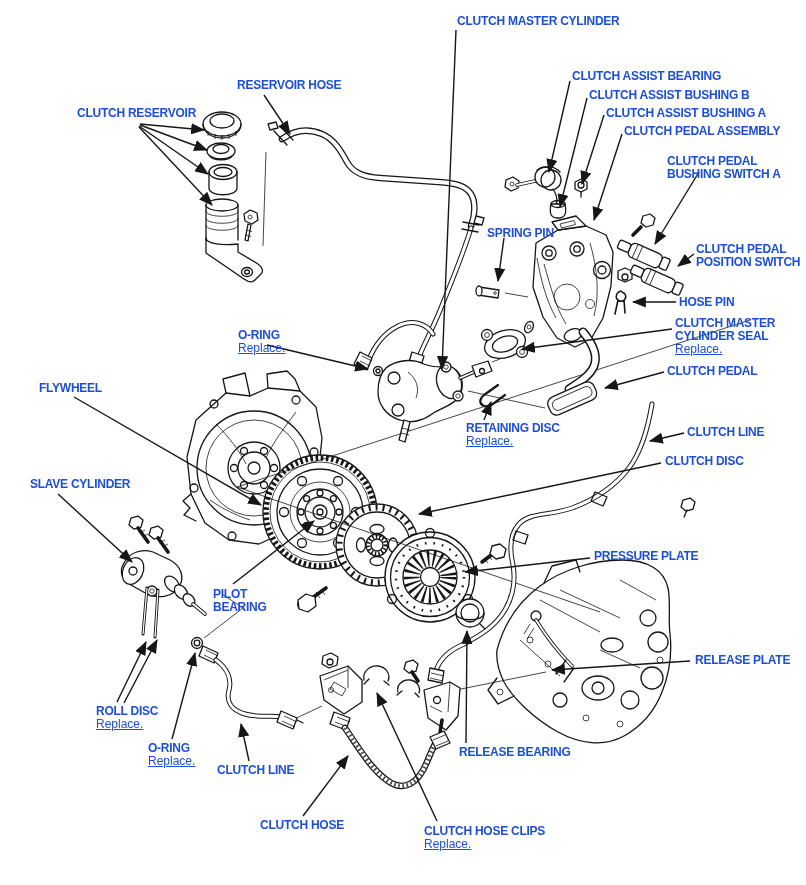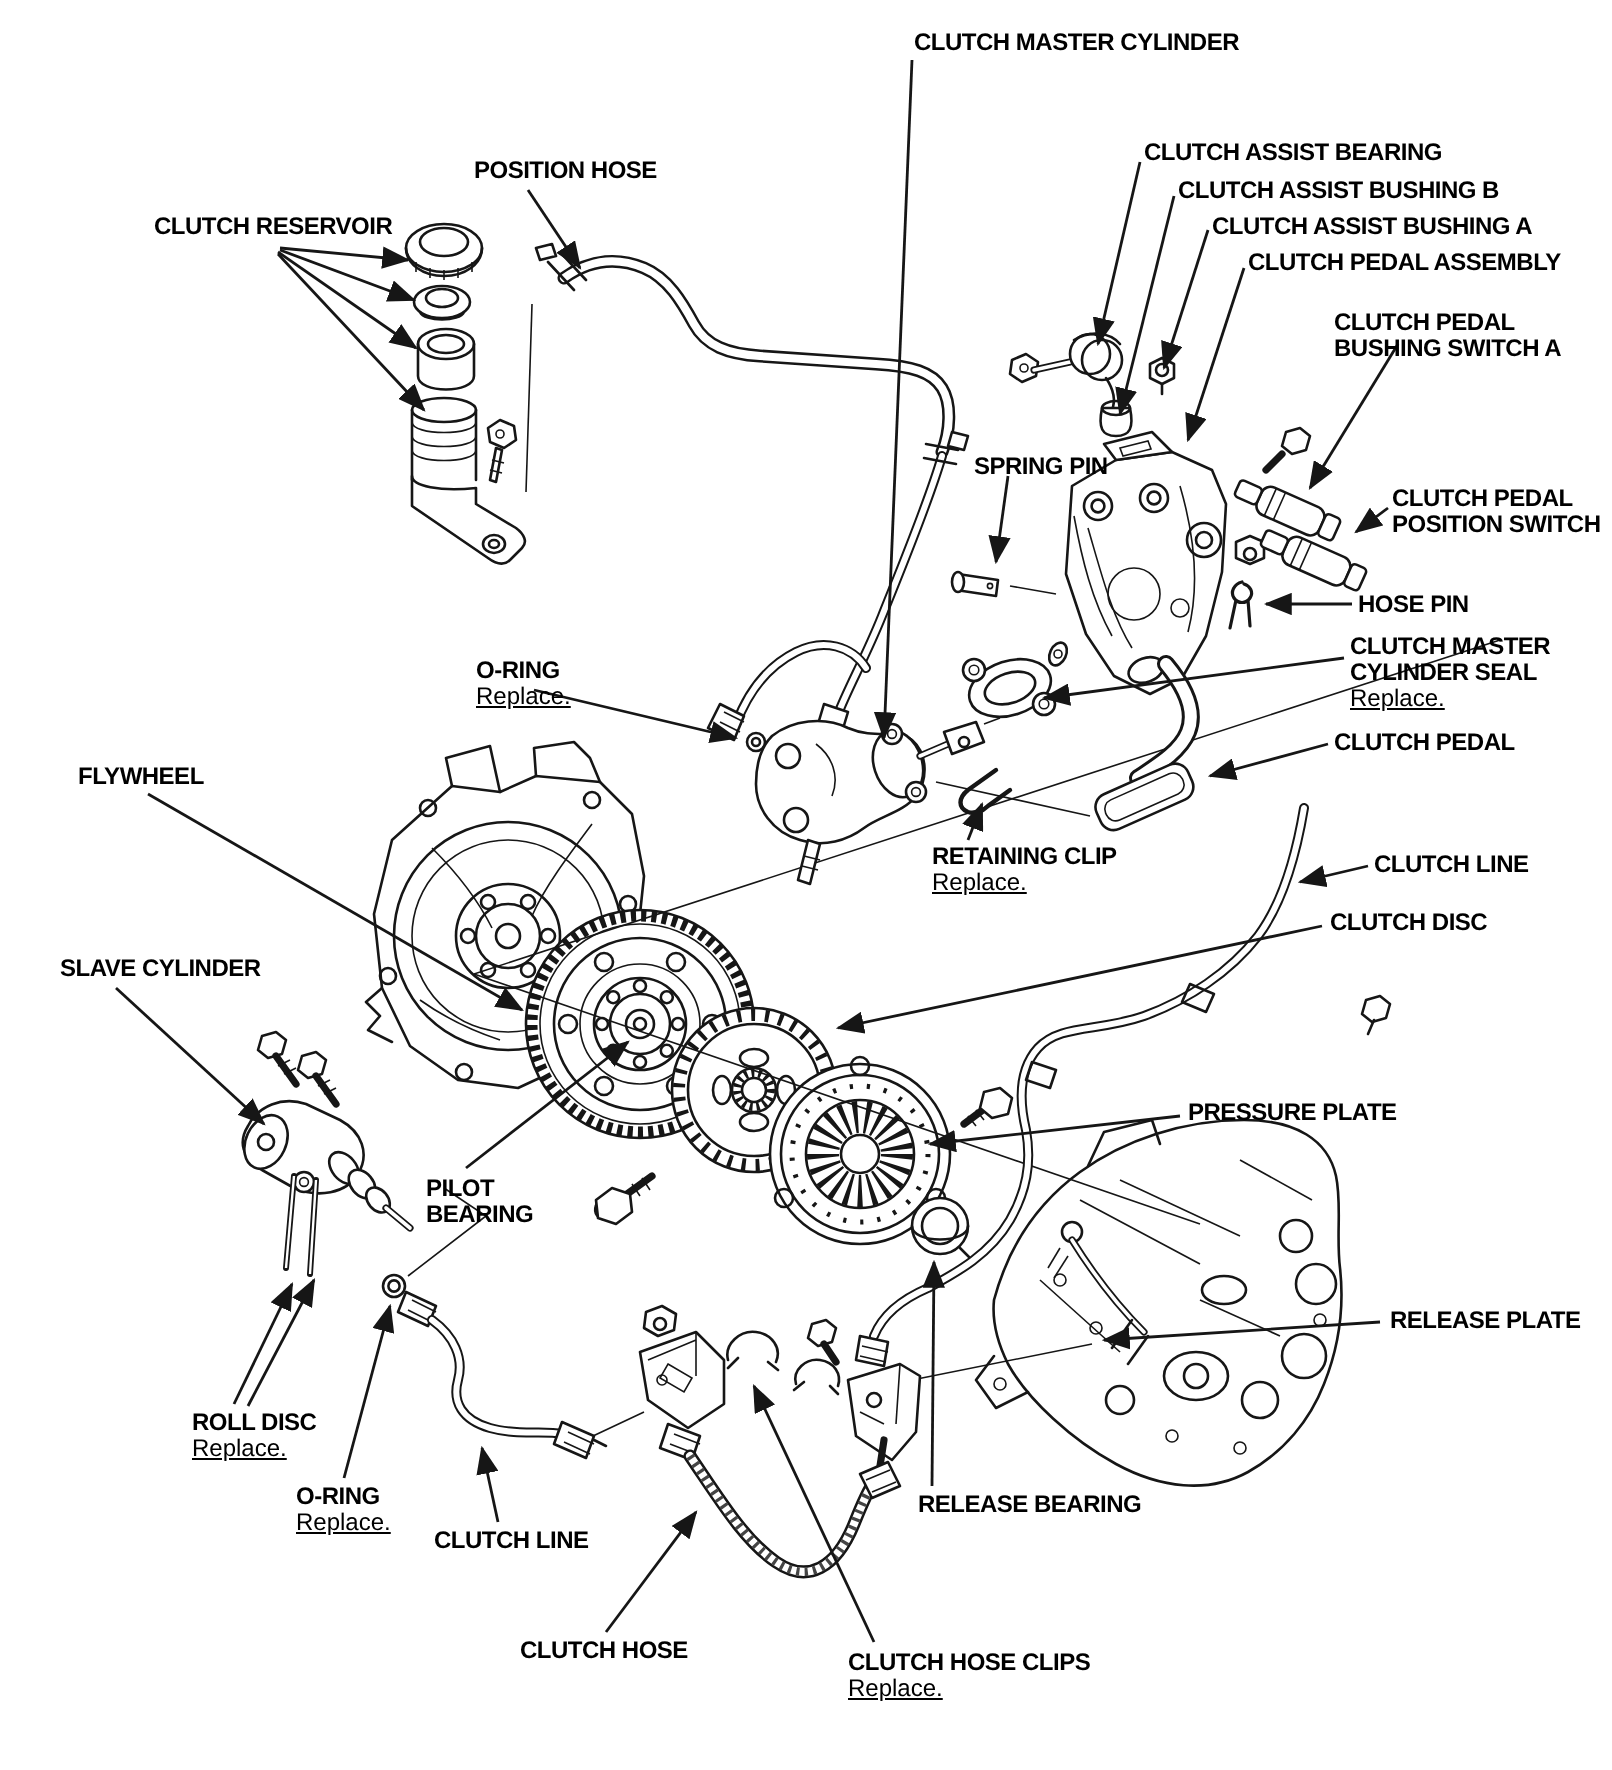--- a/index.html
+++ b/index.html
@@ -1,19 +1,19 @@
 <!DOCTYPE html>
 <html><head>
 <meta charset="utf-8">
 <style>
   html,body{margin:0;padding:0;background:#ffffff;}
   .stage{position:relative;width:806px;height:885px;background:#ffffff;overflow:hidden;
          font-family:"Liberation Sans",sans-serif;}
   .art{position:absolute;left:0;top:0;}
-  .lbl{position:absolute;color:#000000;font-weight:700;font-size:12px;line-height:13px;
+  .lbl{position:absolute;color:#1d4ed8;font-weight:700;font-size:12px;line-height:13px;
        letter-spacing:-0.25px;white-space:nowrap;}
   .lbl .l{display:block;}
   .lbl .sub{display:block;font-weight:400;letter-spacing:0;text-decoration:underline;}
   
   .ln{fill:none;stroke:#161616;stroke-width:1.3;stroke-linejoin:round;stroke-linecap:round;}
   .fw{fill:#ffffff;stroke:#161616;stroke-width:1.3;stroke-linejoin:round;}
   .thin{fill:none;stroke:#161616;stroke-width:0.8;}
   .ldr{fill:none;stroke:#161616;stroke-width:1.4;}
   .tubeB{fill:none;stroke:#161616;stroke-width:6.5;stroke-linecap:round;}
   .tubeW{fill:none;stroke:#ffffff;stroke-width:4;stroke-linecap:round;}
@@ -446,21 +446,21 @@
     <path class="ldr" d="M466,743 L467,631" marker-end="url(#ah)"></path>
     <path class="ldr" d="M303,816 L348,756" marker-end="url(#ah)"></path>
     <path class="ldr" d="M437,821 L377,693" marker-end="url(#ah)"></path>
   </g>
 </svg>
 
 <div class="lbl" style="left:457px;top:15px">
       <span class="l">CLUTCH MASTER CYLINDER</span>
     </div>
 <div class="lbl" style="left:237px;top:79px">
-      <span class="l">POSITION HOSE</span>
+      <span class="l">RESERVOIR HOSE</span>
     </div>
 <div class="lbl" style="left:77px;top:107px">
       <span class="l">CLUTCH RESERVOIR</span>
     </div>
 <div class="lbl" style="left:572px;top:70px">
       <span class="l">CLUTCH ASSIST BEARING</span>
     </div>
 <div class="lbl" style="left:589px;top:89px">
       <span class="l">CLUTCH ASSIST BUSHING B</span>
     </div>
@@ -493,21 +493,21 @@
       <span class="l">O-RING</span>
       <span class="sub">Replace.</span>
     </div>
 <div class="lbl" style="left:39px;top:382px">
       <span class="l">FLYWHEEL</span>
     </div>
 <div class="lbl" style="left:667px;top:365px">
       <span class="l">CLUTCH PEDAL</span>
     </div>
 <div class="lbl" style="left:466px;top:422px">
-      <span class="l">RETAINING CLIP</span>
+      <span class="l">RETAINING DISC</span>
       <span class="sub">Replace.</span>
     </div>
 <div class="lbl" style="left:687px;top:426px">
       <span class="l">CLUTCH LINE</span>
     </div>
 <div class="lbl" style="left:665px;top:455px">
       <span class="l">CLUTCH DISC</span>
     </div>
 <div class="lbl" style="left:30px;top:478px">
       <span class="l">SLAVE CYLINDER</span>

